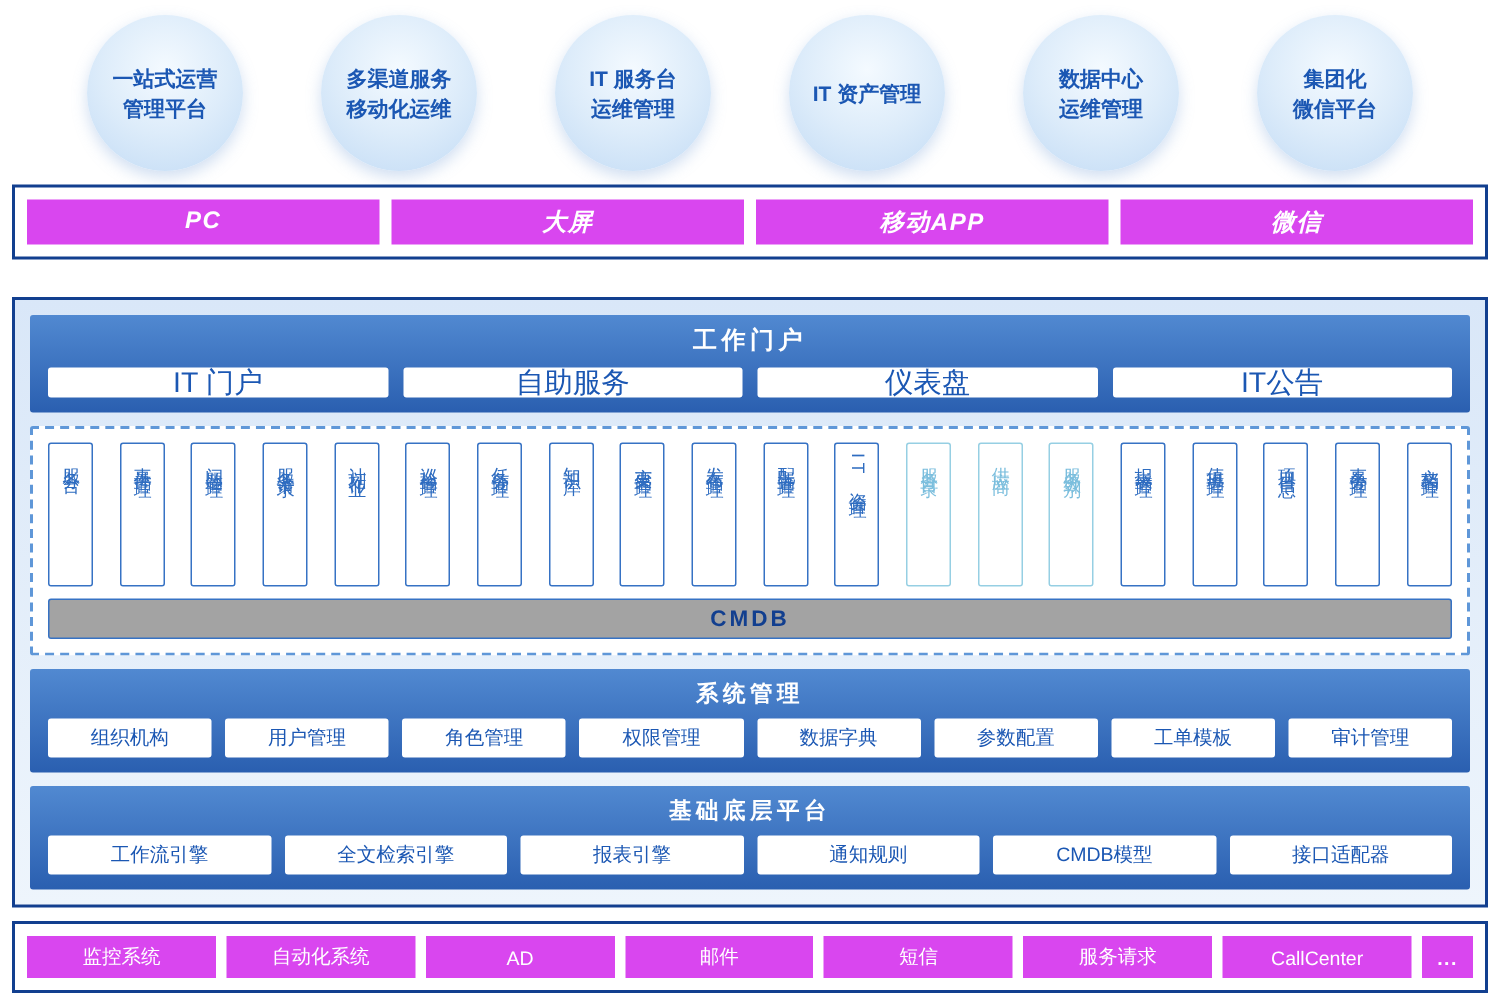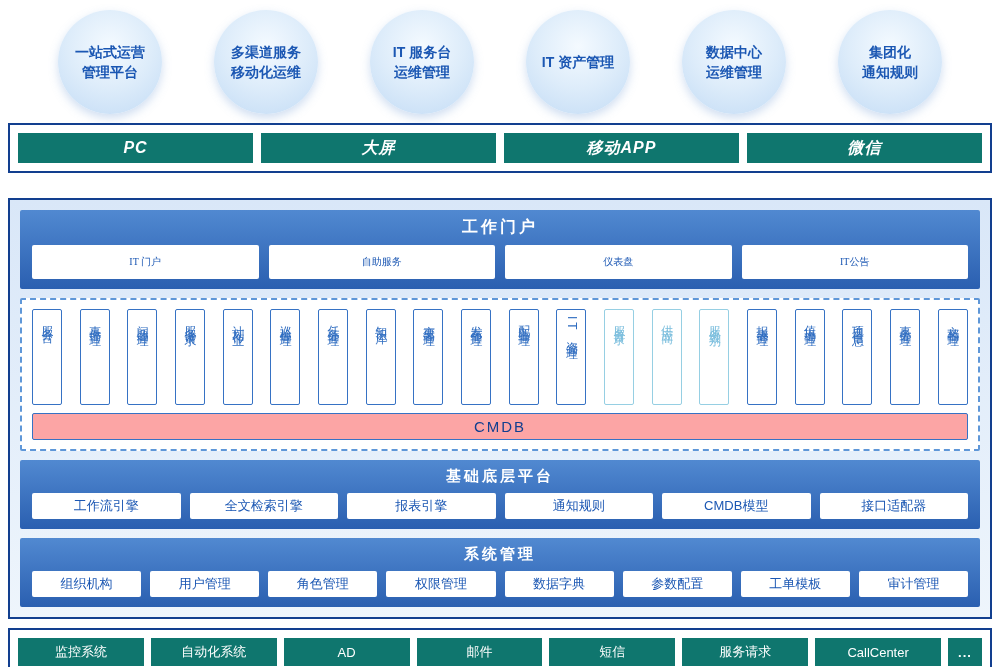--- a/index.html
+++ b/index.html
@@ -12,21 +12,21 @@
     width:104px; height:104px; border-radius:50%;
     display:flex; align-items:center; justify-content:center; text-align:center;
     background: radial-gradient(circle at 50% 35%, #f4faff 0%, #ddecfa 50%, #c2dbf5 100%);
     box-shadow: 0 4px 10px rgba(120,160,215,.35);
   }
   .bubble span { white-space:pre-line; color:#1b57b3; font-weight:700; font-size:14px; line-height:1.45; }
 
   
   .frame { border:2px solid #123f8f; background:#fff; padding:8px; display:flex; gap:8px; }
   .chip {
-    flex:1; height:30px; background:#0f766e; color:#fff;
+    flex:1; height:30px; background:#d946ef; color:#fff;
     display:flex; align-items:center; justify-content:center;
   }
   .channel-chip { font-style:italic; font-weight:700; font-size:16px; letter-spacing:1px; }
   .sys-chip { font-size:13px; height:28px; }
   .sys-chip.dots { flex:0 0 34px; font-weight:700; letter-spacing:1px; }
 
   
   .main {
     flex:1; border:2px solid #123f8f; padding:10px;
     background: linear-gradient(180deg,#d9e7f8 0%, #eef5fc 100%);
@@ -35,43 +35,43 @@
   .blue-sec {
     background: linear-gradient(180deg,#5189d1 0%, #2a5fb0 100%);
     border-radius:2px; padding:7px 12px 10px 12px;
   }
   .sec-title { color:#fff; font-weight:700; font-size:16px; text-align:center; letter-spacing:3px; margin-bottom:7px; }
   .box-row { display:flex; gap:10px; }
   .white-box {
     flex:1; background:#fff; color:#1b57b3; border-radius:2px;
     display:flex; align-items:center; justify-content:center;
   }
-  .portal-box { height:34px; font-size:10px;font-family:Liberation Serif, serif; }
+  .portal-box { height:20px; font-size:19px; }
   .small-box { height:26px; font-size:13px; }
 
   
   .dashed {
     flex:1; background:#fff; border:2px dashed #5f97d8; border-radius:2px;
     padding:9px 10px; display:flex; flex-direction:column; justify-content:space-between;
   }
   .modules { display:flex; justify-content:space-between; }
   .module {
     width:30px; height:96px; border:1px solid #3672c4; border-radius:2px;
     display:flex; justify-content:center; align-items:flex-start; padding-top:6px; background:#fff;
   }
   .module span {
     writing-mode: vertical-rl; text-orientation: mixed;
     font-size:12px; letter-spacing:3px; color:#2e6cc0;
   }
   .module.light { border-color:#96cfe3; }
   .module.light span { color:#7bbedd; }
   .cmdb-bar {
-    margin-top:8px; height:27px; border:1px solid #3672c4; border-radius:2px; background:#fca5a5;
+    margin-top:8px; height:27px; border:1px solid #3672c4; border-radius:2px; background:#a3a3a3;
     display:flex; align-items:center; justify-content:center;
-    color:#123f8f; font-weight:400; font-size:15px; letter-spacing:2px;
+    color:#123f8f; font-weight:700; font-size:15px; letter-spacing:2px;
   }
 </style>
 </head>
 <body>
 
 <div class="page">
 
   <div class="bubbles">
     <div class="bubble">
         <span>一站式运营
@@ -87,21 +87,21 @@
       </div>
     <div class="bubble">
         <span>IT 资产管理</span>
       </div>
     <div class="bubble">
         <span>数据中心
 运维管理</span>
       </div>
     <div class="bubble">
         <span>集团化
-通知规则</span>
+微信平台</span>
       </div>
   </div>
 
   <div class="frame">
     <div class="chip channel-chip">PC</div>
     <div class="chip channel-chip">大屏</div>
     <div class="chip channel-chip">移动APP</div>
     <div class="chip channel-chip">微信</div>
   </div>
 
@@ -174,48 +174,48 @@
             <span>项目信息</span>
           </div>
         <div class="module">
             <span>事务管理</span>
           </div>
         <div class="module">
             <span>文档管理</span>
           </div>
       </div>
       <div class="cmdb-bar">CMDB</div>
-    </div>
-
-    <div class="blue-sec">
-      <div class="sec-title" style="font-size:15px;">基础底层平台</div>
-      <div class="box-row" style="gap:9px;">
-        <div class="white-box small-box">工作流引擎</div>
-        <div class="white-box small-box">全文检索引擎</div>
-        <div class="white-box small-box">报表引擎</div>
-        <div class="white-box small-box">通知规则</div>
-        <div class="white-box small-box">CMDB模型</div>
-        <div class="white-box small-box">接口适配器</div>
-      </div>
     </div>
 
     <div class="blue-sec">
       <div class="sec-title" style="font-size:15px;">系统管理</div>
       <div class="box-row" style="gap:9px;">
         <div class="white-box small-box">组织机构</div>
         <div class="white-box small-box">用户管理</div>
         <div class="white-box small-box">角色管理</div>
         <div class="white-box small-box">权限管理</div>
         <div class="white-box small-box">数据字典</div>
         <div class="white-box small-box">参数配置</div>
         <div class="white-box small-box">工单模板</div>
         <div class="white-box small-box">审计管理</div>
       </div>
     </div>
 
+    <div class="blue-sec">
+      <div class="sec-title" style="font-size:15px;">基础底层平台</div>
+      <div class="box-row" style="gap:9px;">
+        <div class="white-box small-box">工作流引擎</div>
+        <div class="white-box small-box">全文检索引擎</div>
+        <div class="white-box small-box">报表引擎</div>
+        <div class="white-box small-box">通知规则</div>
+        <div class="white-box small-box">CMDB模型</div>
+        <div class="white-box small-box">接口适配器</div>
+      </div>
+    </div>
+
   </div>
 
   <div class="frame" style="gap:7px;">
     <div class="chip sys-chip">监控系统</div>
     <div class="chip sys-chip">自动化系统</div>
     <div class="chip sys-chip">AD</div>
     <div class="chip sys-chip">邮件</div>
     <div class="chip sys-chip">短信</div>
     <div class="chip sys-chip">服务请求</div>
     <div class="chip sys-chip">CallCenter</div>

